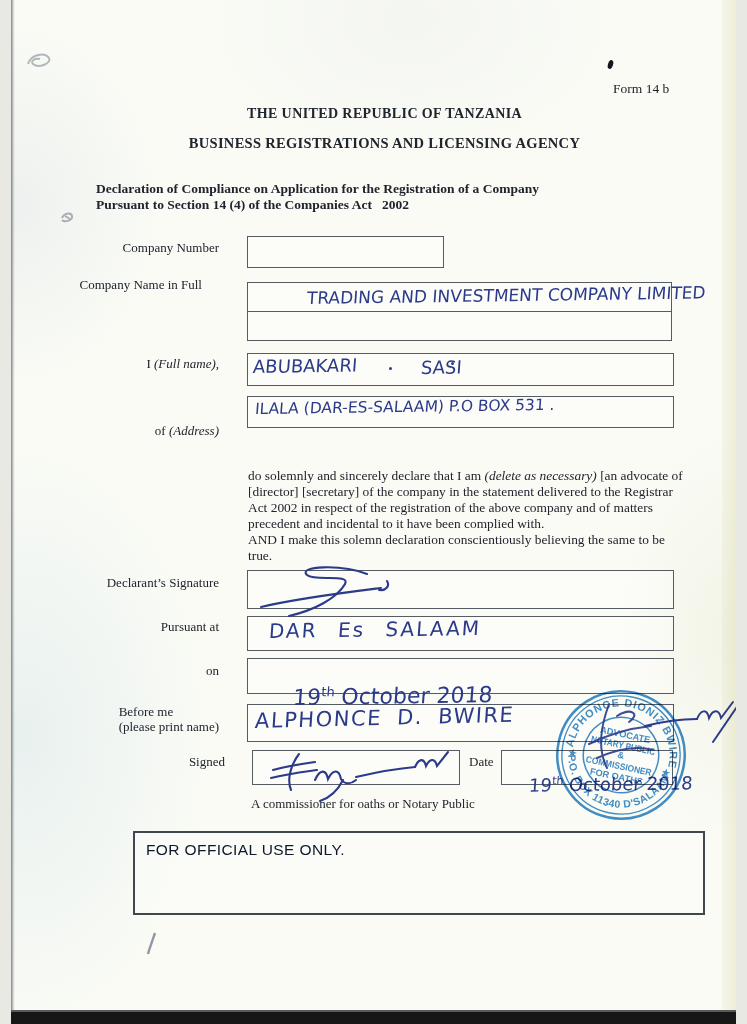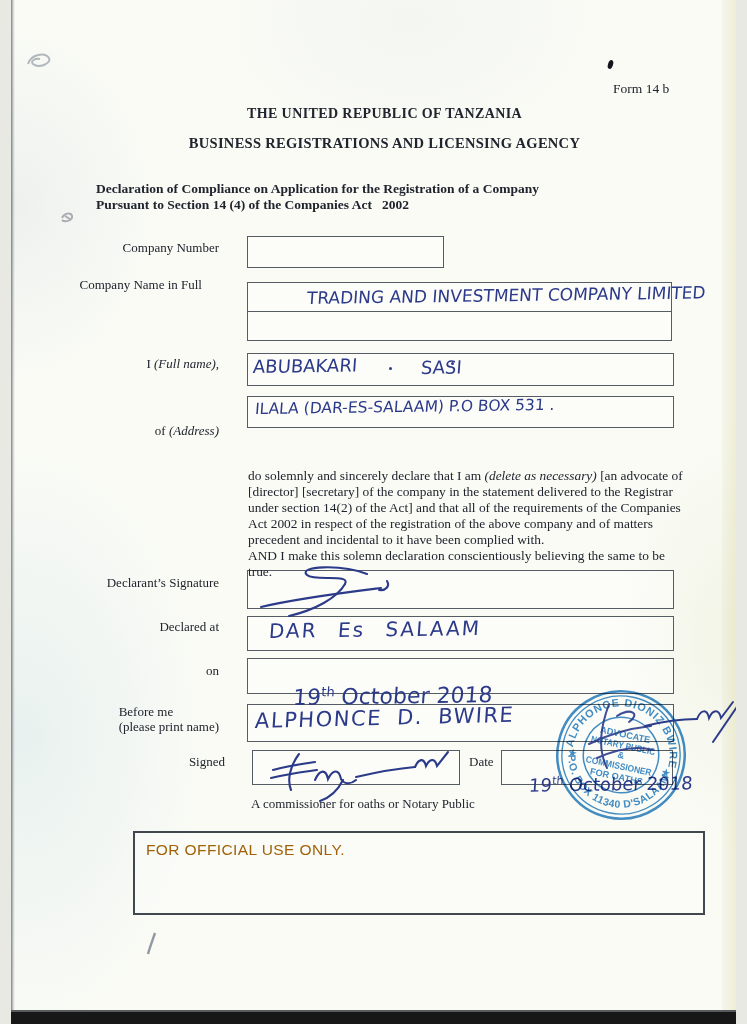--- a/index.html
+++ b/index.html
@@ -23,21 +23,21 @@
   .ink-dot{position:absolute;width:3px;height:3px;border-radius:50%;background:#2c3a8a;z-index:3;}
   .sig{position:absolute;z-index:4;}
   .stamp-wrap{position:absolute;left:543px;top:688px;width:134px;height:134px;z-index:5;
       transform:rotate(12deg);mix-blend-mode:multiply;opacity:.9;}
   .flourish{position:absolute;z-index:6;}
   .para{position:absolute;left:237px;top:444px;font-size:13.4px;line-height:16px;z-index:2;margin-top:24px;}
   .para div{white-space:nowrap;}
   .official-box{position:absolute;left:122px;top:831px;width:568px;height:80px;
       border:2px solid #41474e;z-index:2;background:rgba(255,255,255,.3);}
   .official-box span{display:block;padding:8px 11px;font-family:"Liberation Sans",sans-serif;
-      font-size:15.5px;letter-spacing:.4px;color:#a16207;}
+      font-size:15.5px;letter-spacing:.4px;color:#0f172a;}
   .edge-left{position:absolute;left:0;top:0;width:4px;height:100%;z-index:7;
       background:linear-gradient(to right, rgba(55,60,66,.62), rgba(55,60,66,.10) 70%, transparent);}
   .edge-bottom{position:absolute;left:0;bottom:0;width:100%;height:12px;background:#171717;
       border-top:2px solid #575b5e;z-index:7;}
   .edge-right{position:absolute;right:0;top:0;width:14px;height:100%;z-index:0;
       background:linear-gradient(to right, rgba(200,198,150,.10), rgba(222,220,170,.42));}
   .bullet{position:absolute;left:597px;top:60px;width:5px;height:9px;border-radius:50%;
       background:#15151d;transform:rotate(18deg);z-index:2;}
   .artifact{position:absolute;z-index:2;}
 </style>
@@ -86,39 +86,38 @@
 
   <div class="lbl" style="top:399px;margin-top:24px;">
     <span>of </span><span class="ital">(Address)</span>
   </div>
   <div class="box" style="left:236px;top:396px;width:425px;height:30px;"></div>
   <div class="hw" style="left:244px;top:400px;font-size:15.5px;">ILALA (DAR-ES-SALAAM) P.O BOX 531 .</div>
 
   <div class="para">
     <div><span>do solemnly and sincerely declare that I am </span><span class="ital">(delete as necessary)</span><span> [an advocate of</span></div>
     <div>[director] [secretary] of the company in the statement delivered to the Registrar</div>
-    <div>under section 14(2) of the Act] and that all of the requirements of the Companies</div>
     <div>Act 2002 in respect of the registration of the above company and of matters</div>
     <div>precedent and incidental to it have been complied with.</div>
     <div>AND I make this solemn declaration conscientiously believing the same to be</div>
     <div>true.</div>
   </div>
 
   <div class="lbl" style="top:575px;">Declarant’s Signature</div>
   <div class="box" style="left:236px;top:570px;width:425px;height:37px;"></div>
   <svg class="sig" style="left:238px;top:560px;" width="180" height="62" viewBox="0 0 180 62">
     <g fill="none" stroke="#2c3a8a" stroke-width="2.1" stroke-linecap="round">
       <path d="M118,14 C92,4 48,6 58,15 C66,22 102,13 96,24"></path>
       <path d="M12,47 C50,38 100,32 132,28"></path>
       <path d="M96,24 C88,38 66,50 40,56"></path>
       <path d="M130,30 C137,31 141,26 138,21"></path>
     </g>
   </svg>
 
-  <div class="lbl" style="top:619px;">Declared at</div>
+  <div class="lbl" style="top:619px;">Pursuant at</div>
   <div class="box" style="left:236px;top:616px;width:425px;height:33px;"></div>
   <div class="hw" style="left:258px;top:619px;font-size:20px;letter-spacing:2px;word-spacing:12px;">DAR Es SALAAM</div>
 
   <div class="lbl" style="top:663px;">on</div>
   <div class="box" style="left:236px;top:658px;width:425px;height:34px;"></div>
   <div class="hw" style="left:254px;top:660px;font-size:22px;">
     <span>19</span><sup style="font-size:13px;">th</sup><span> October 2018</span>
   </div>
 
   <div class="lbl" style="top:704px;line-height:15px;">

